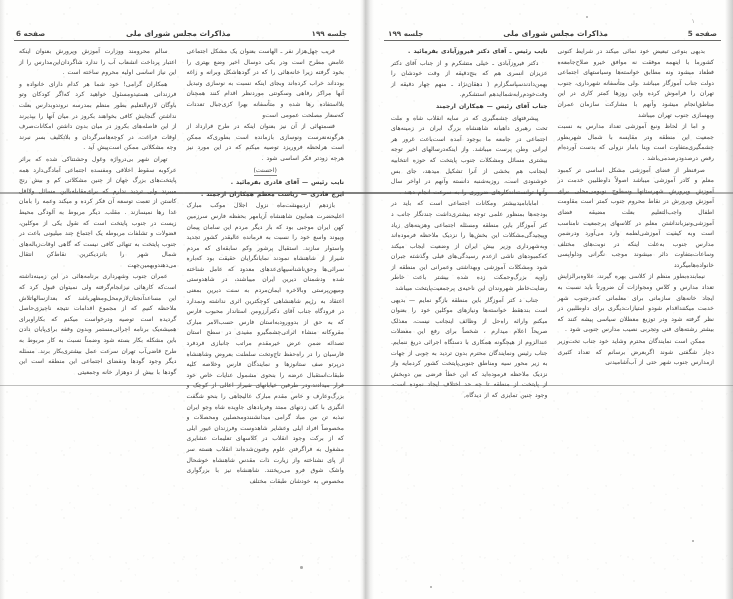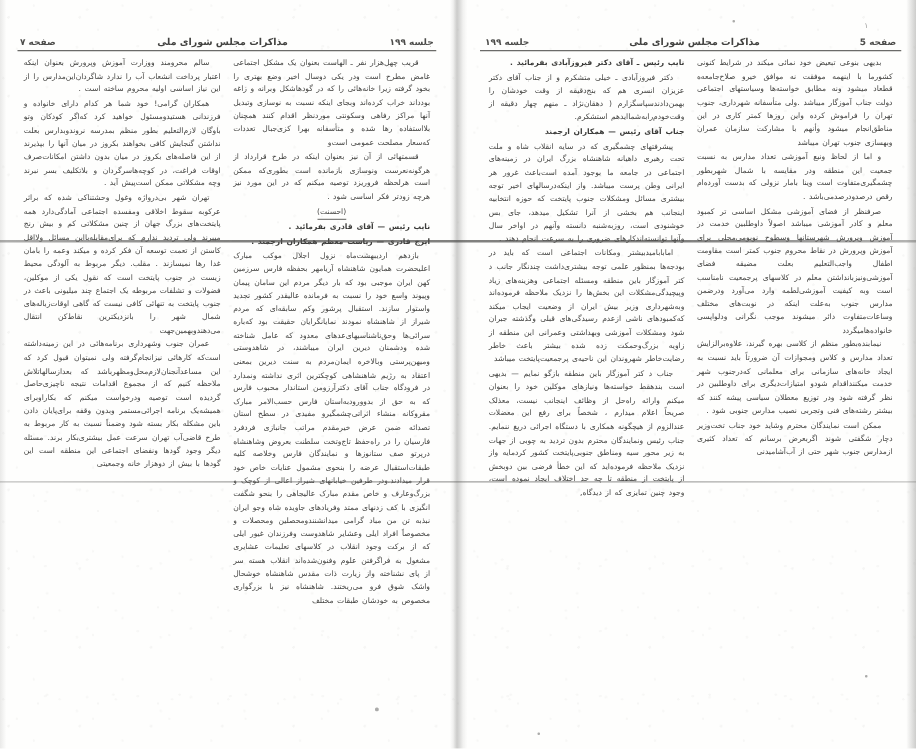--- a/index.html
+++ b/index.html
@@ -138,21 +138,21 @@
 </head>
 <body>
 
 <div id="scan">
 
   <div class="page" id="page-left">
 
     <div class="runhead">
       <span class="rh">جلسه ۱۹۹</span>
       <span class="rh rh-center">مذاکرات مجلس شورای ملی</span>
-      <span class="rh">صفحه ۷</span>
+      <span class="rh">صفحه 6</span>
     </div>
     <div class="rule"></div>
 
     <div class="cols">
 
       <div class="col">
         <p class="para">قریب چهل‌هزار نفر ـ‌ الهاست بعنوان یک مشکل اجتماعی غامض مطرح است ودر یکی دوسال اخیر وضع بهتری را بخود گرفته زیرا خانه‌هائی را که در گودهاشکل وبرانه و زاغه بودداند خراب کرده‌اند وبجای اینکه نسبت به نوسازی وتبدیل آنها مراکز رفاهی وسکونتی موردنظر اقدام کنند همچنان بلااستفاده رها شده و متأسفانه بهرا کزی‌جبال تعددات که‌سعار مصلحت عمومی است‌و</p>
         <p class="para">قسمتهائی از آن نیز بعنوان اینکه در طرح قرارداد از هرگونه‌نعرست ونوسازی بازمانده است بطوری‌که ممکن است هرلحظه فروریزد توصیه میکنم که در این مورد نیز هرچه زودتر فکر اساسی شود .</p>
         <p class="para center"><span class="underlined">(احسنت)</span></p>
         <p class="para speaker">نایب رئیس — آقای قادری بفرمائید .</p>

